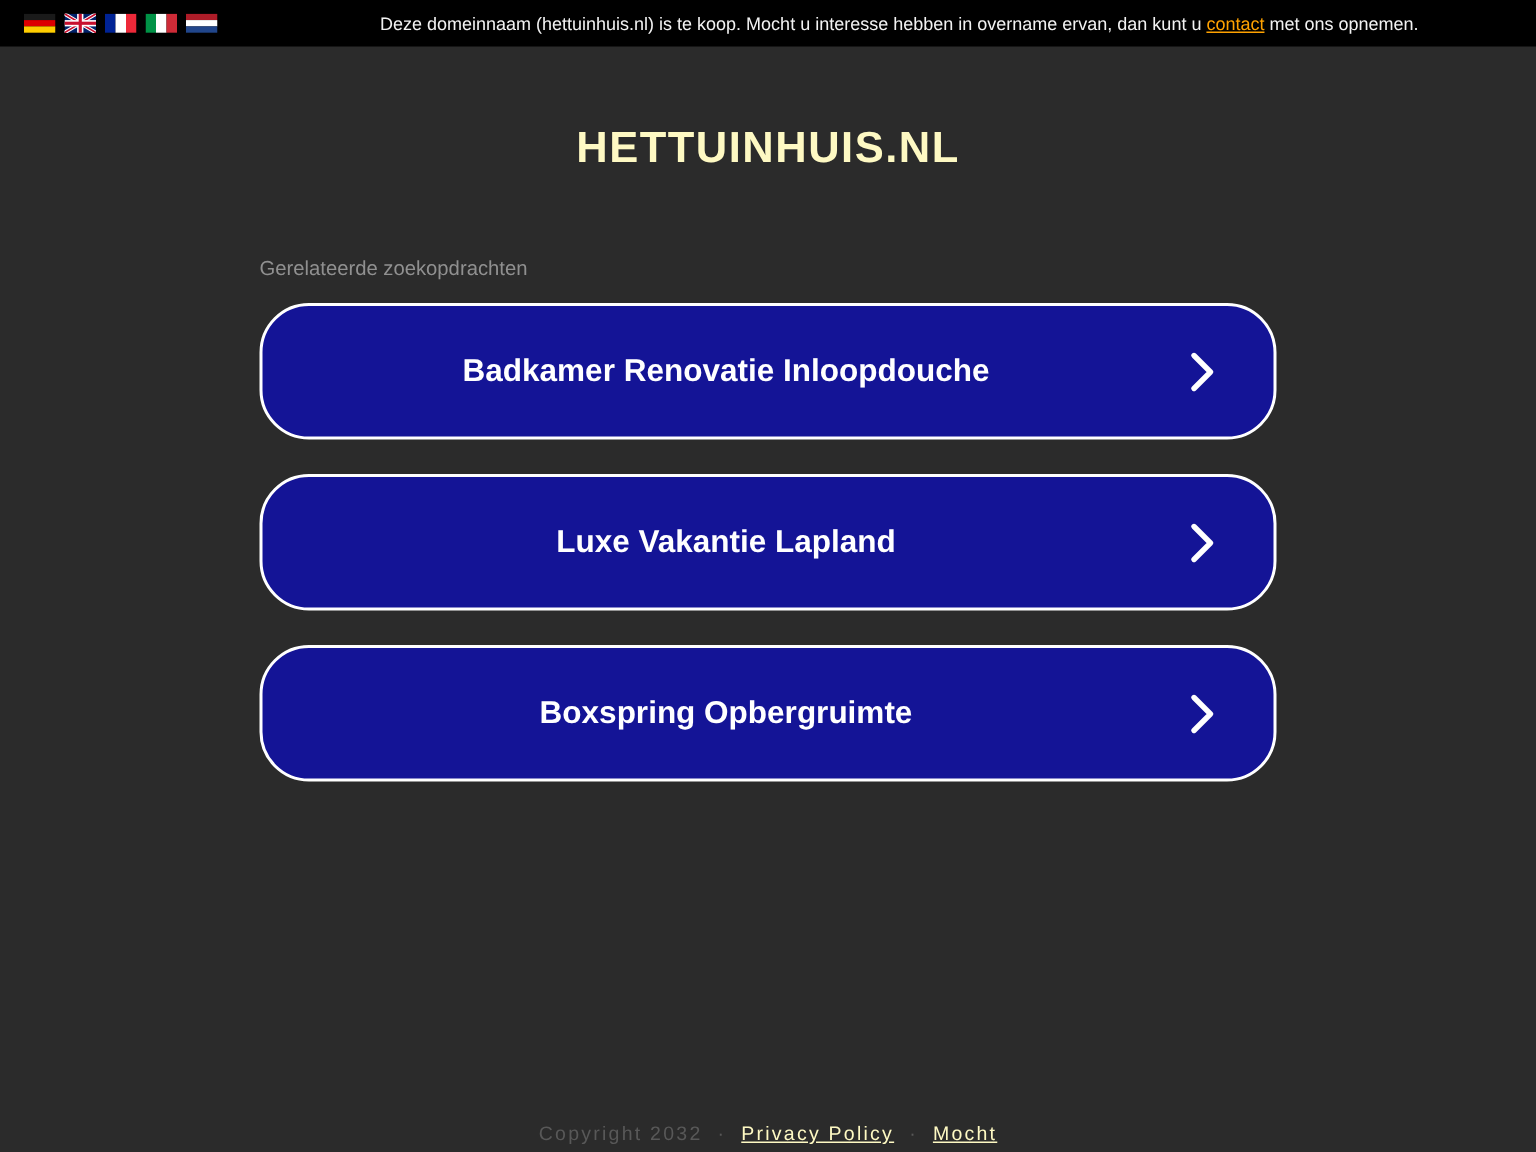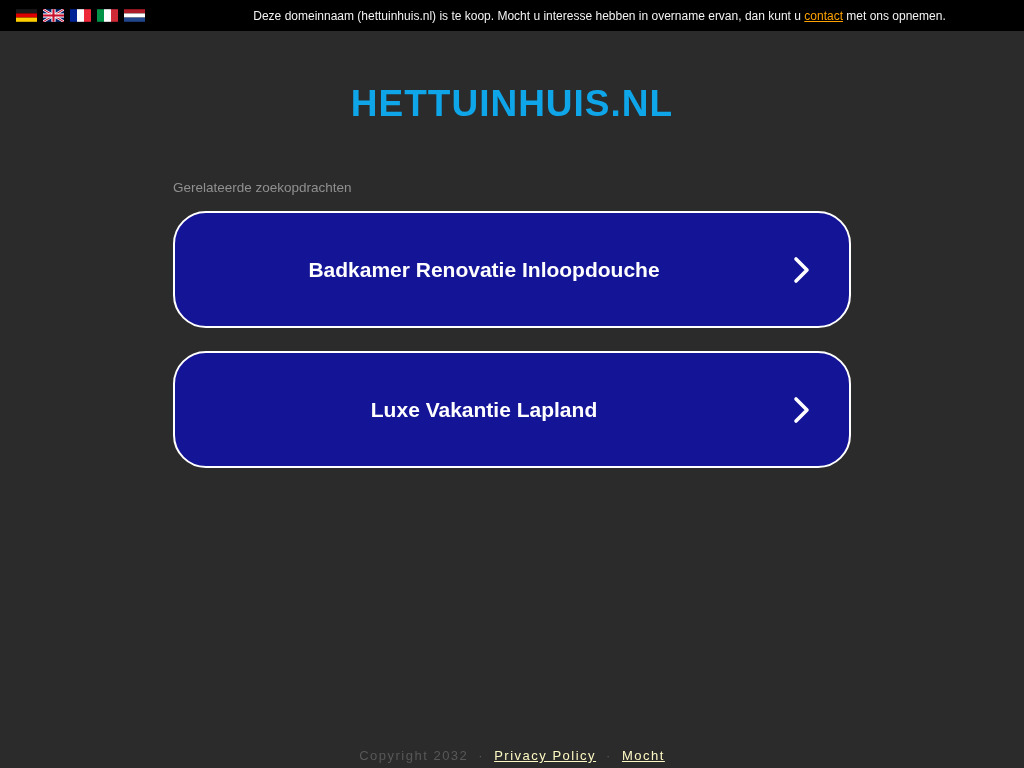--- a/index.html
+++ b/index.html
@@ -37,38 +37,38 @@
   .topbar-msg a {
     color: #ffa200;
     text-decoration: underline;
     cursor: pointer;
   }
 
   
   .page-title {
     margin-top: 52px;
     text-align: center;
-    color: #0ea5e9;
-    font-size: 37px;
+    color: #fef9c3;
+    font-size: 29px;
     font-weight: bold;
     letter-spacing: 1px;
   }
   .content {
     width: 678px;
     margin: 16px auto;
   }
   .related-label {
     margin-top: 55px;
     margin-bottom: 16px;
     color: #909090;
     font-size: 13.5px;
   }
   .search-btn {
     width: 678px;
-    height: 117px;
+    height: 91px;
     background: #141496;
     border: 2px solid #ffffff;
     border-radius: 33px;
     display: flex;
     align-items: center;
     margin-bottom: 23px;
     cursor: pointer;
   }
   .search-btn .btn-label {
     flex: 1;
@@ -156,17 +156,25 @@
 
   <div class="search-btn">
     <span class="btn-label">Luxe Vakantie Lapland</span>
     <span class="chev">
       <svg width="17" height="28" viewBox="0 0 17 28">
           <polyline points="3,3 14,14 3,25" fill="none" stroke="#ffffff" stroke-width="3.6" stroke-linecap="round" stroke-linejoin="round"></polyline>
         </svg>
     </span>
   </div>
 
+  <div class="search-btn">
+    <span class="btn-label">Boxspring Opbergruimte</span>
+    <span class="chev">
+      <svg width="17" height="28" viewBox="0 0 17 28">
+          <polyline points="3,3 14,14 3,25" fill="none" stroke="#ffffff" stroke-width="3.6" stroke-linecap="round" stroke-linejoin="round"></polyline>
+        </svg>
+    </span>
+  </div>
 </div>
 
 <div class="footer">
   <span>Copyright 2032</span><span class="dot">·</span><a>Privacy Policy</a><span class="dot">·</span><a>Mocht</a>
 </div>
 
 </body></html>

